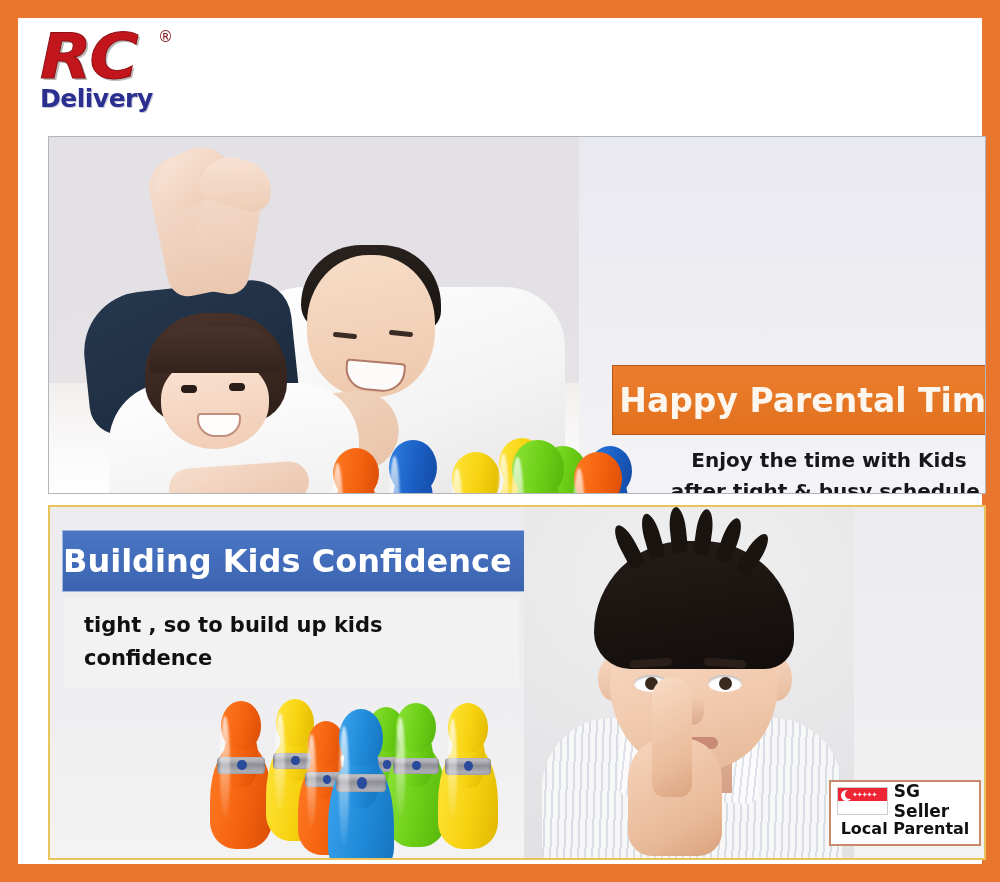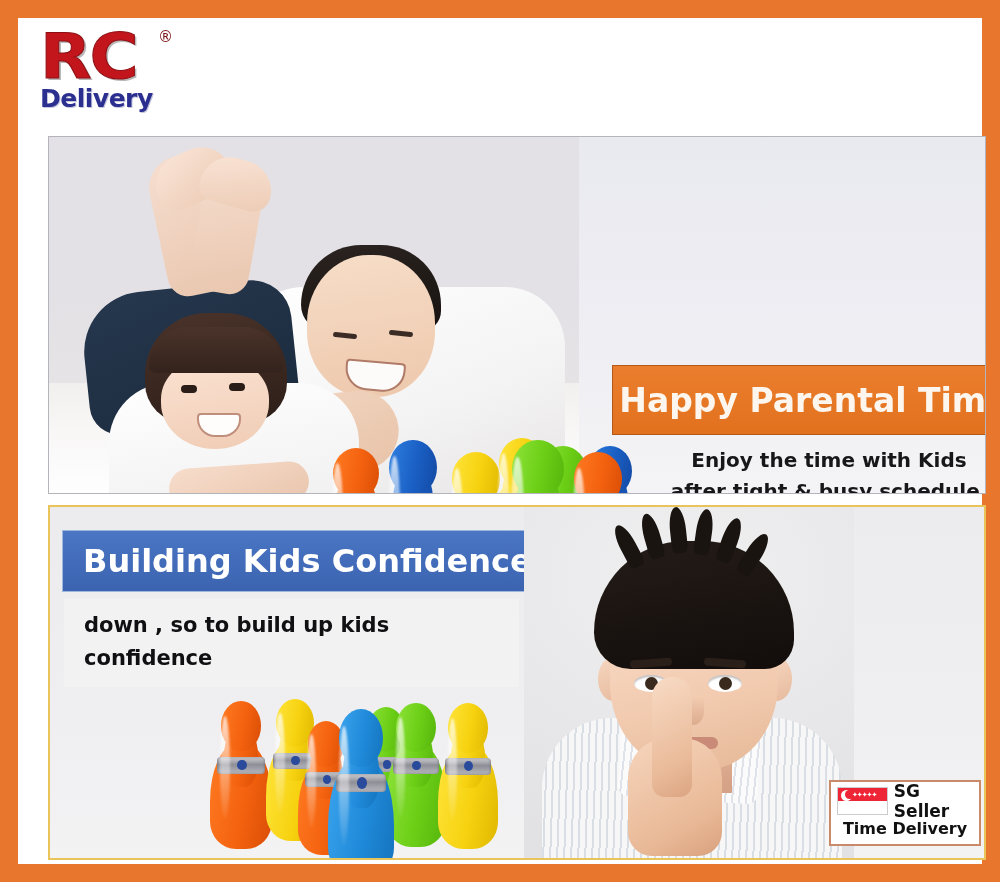--- a/index.html
+++ b/index.html
@@ -352,21 +352,20 @@
   .banner-blue {
     position: absolute;
     left: 12px;
     top: 23px;
     width: 482px;
     height: 62px;
     background: linear-gradient(180deg, #4a76c4 0%, #3b63b0 100%);
     border: 1px solid #9fb7df;
     display: flex;
     align-items: center;
-    padding-left: 20px;
     box-sizing: border-box;
   }
   .banner-blue .txt {
     color: #ffffff;
     font-family: "DejaVu Sans", sans-serif;
     font-weight: bold;
     font-size: 32px;
   }
   .copy-bottom {
     position: absolute;
@@ -580,21 +579,21 @@
     margin-top: 3px;
   }
 </style>
 </head>
 <body>
 
 <div class="ad-frame">
   <div class="ad-inner">
 
     <div class="logo-block">
-      <div style="position:relative;display:inline-block;">
+      <div style="position:relative;display:inline-block;font-style:italic;">
         <span class="logo-rc">RC</span>
         <span class="logo-reg">®</span>
       </div>
       <div class="logo-sub">Delivery</div>
     </div>
 
     <div class="panel panel-top">
 
       <div class="photo-family">
         <div class="ff-floor"></div>
@@ -680,21 +679,21 @@
       </div>
     </div>
 
     <div class="panel panel-bottom">
 
       <div class="banner-blue">
         <span class="txt">Building Kids Confidence</span>
       </div>
 
       <div class="copy-bottom">
-        <div>down , so to build up kids confidence</div>
+        <div>tight , so to build up kids confidence</div>
       </div>
 
       <div class="pins-bottom">
         <div class="pin pin-orange" style="left:0px;   bottom:8px;  width:62px; height:148px;">
           <div class="body"></div>
             <div class="neck"></div>
             <div class="head"></div>
           <div class="band"></div>
             <div class="gloss"></div>
         </div>
@@ -768,18 +767,18 @@
 
       <div class="sg-badge">
         <div class="sg-row1">
           <div class="sg-flag">
             <div class="sg-flag-top"></div>
             <div class="sg-crescent"></div>
             <div class="sg-stars">✦✦✦✦✦</div>
           </div>
           <span class="sg-seller-text">SG Seller</span>
         </div>
-        <div class="sg-row2">Time Delivery</div>
+        <div class="sg-row2">Local Parental</div>
       </div>
     </div>
 
   </div>
 </div>
 
 </body></html>

